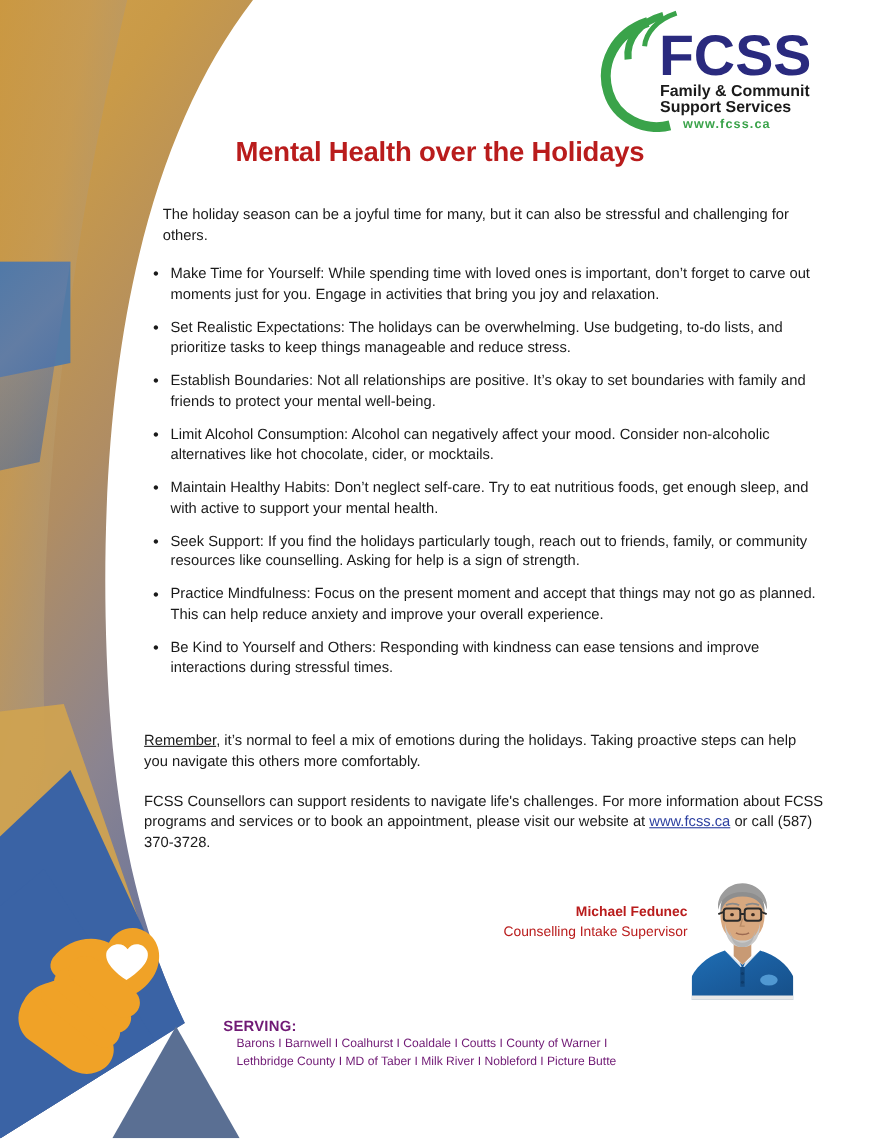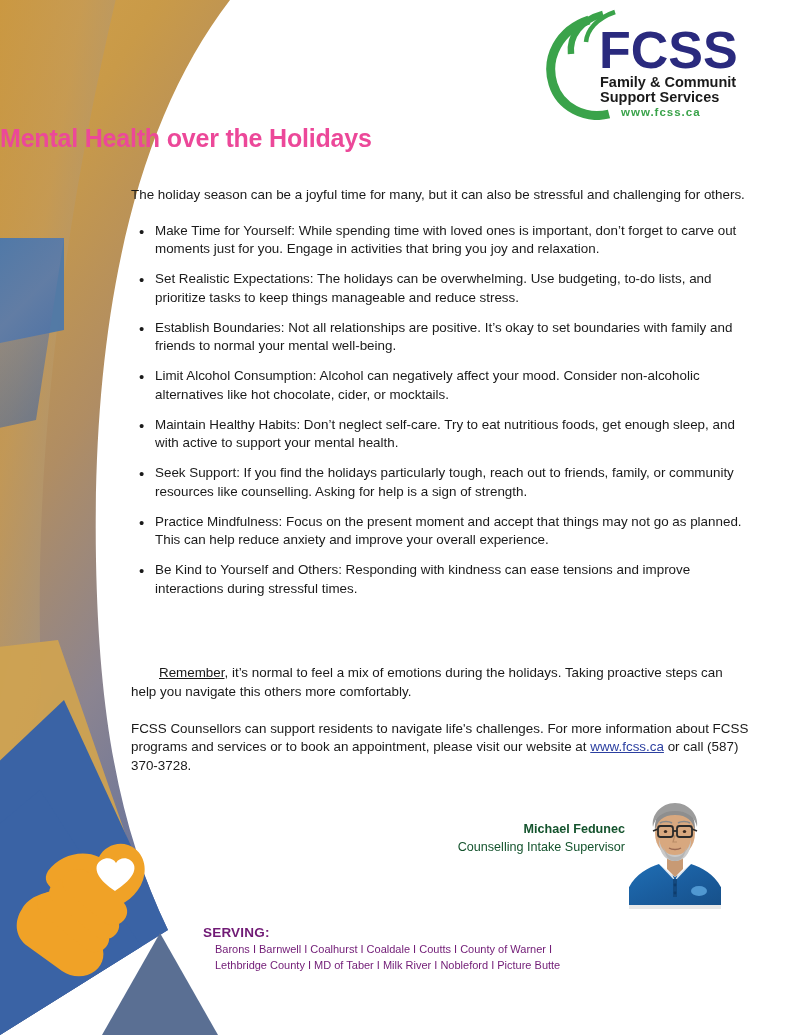--- a/index.html
+++ b/index.html
@@ -42,39 +42,39 @@
     width: 195px;
     height: 112px;
   }
 
   
   #title {
     position: absolute;
     left: 0;
     top: 124px;
     width: 800px;
-    text-align: left;
+    text-align: center;
     font-size: 25px;
     font-weight: bold;
-    color: #ec4899;
+    color: #b91c1c;
     letter-spacing: -0.2px;
   }
 
   
   #content {
     position: absolute;
     left: 131px;
     top: 186px;
     width: 618px;
     font-size: 13.4px;
     line-height: 1.38;
     color: #1a1a1a;
   }
   #content p {
-    margin: 0 0 17px 0;
+    margin: 0 0 17px 17px;
   }
   #content p.tight {
     margin-bottom: 14px;
   }
   ul.tips {
     list-style: none;
     margin: 0 0 0 0;
     padding: 0;
   }
   ul.tips li {
@@ -86,21 +86,20 @@
   ul.tips li .bullet {
     position: absolute;
     left: 8px;
     top: -1px;
     font-size: 15px;
     line-height: 1.4;
     color: #1a1a1a;
   }
   .underline {
     text-decoration: underline;
-    margin-left: 28px;
   }
   a.weblink {
     color: #2b3fa0;
     text-decoration: underline;
   }
 
   
   #closing {
     position: absolute;
     left: 131px;
@@ -114,21 +113,21 @@
 
   
   #signature {
     position: absolute;
     left: 420px;
     top: 820px;
     width: 205px;
     text-align: right;
     font-size: 12.6px;
     line-height: 1.45;
-    color: #14532d;
+    color: #b91c1c;
   }
   #signature .sig-name {
     font-weight: bold;
   }
   #photo {
     position: absolute;
     left: 629px;
     top: 793px;
     width: 92px;
     height: 116px;
@@ -246,21 +245,21 @@
     <text x="80" y="108" font-family="'Liberation Sans', sans-serif" font-size="11.5" font-weight="bold" fill="#3aa34a" letter-spacing="1">www.fcss.ca</text>
   </svg>
 
   <div id="title">Mental Health over the Holidays</div>
 
   <div id="content">
     <p>The holiday season can be a joyful time for many, but it can also be stressful and challenging for others.</p>
     <ul class="tips">
       <li><span class="bullet">•</span><span>Make Time for Yourself: While spending time with loved ones is important, don’t forget to carve out moments just for you. Engage in activities that bring you joy and relaxation.</span></li>
       <li><span class="bullet">•</span><span>Set Realistic Expectations: The holidays can be overwhelming. Use budgeting, to-do lists, and prioritize tasks to keep things manageable and reduce stress.</span></li>
-      <li><span class="bullet">•</span><span>Establish Boundaries: Not all relationships are positive. It’s okay to set boundaries with family and friends to normal your mental well-being.</span></li>
+      <li><span class="bullet">•</span><span>Establish Boundaries: Not all relationships are positive. It’s okay to set boundaries with family and friends to protect your mental well-being.</span></li>
       <li><span class="bullet">•</span><span>Limit Alcohol Consumption: Alcohol can negatively affect your mood. Consider non-alcoholic alternatives like hot chocolate, cider, or mocktails.</span></li>
       <li><span class="bullet">•</span><span>Maintain Healthy Habits: Don’t neglect self-care. Try to eat nutritious foods, get enough sleep, and with active to support your mental health.</span></li>
       <li><span class="bullet">•</span><span>Seek Support: If you find the holidays particularly tough, reach out to friends, family, or community resources like counselling. Asking for help is a sign of strength.</span></li>
       <li><span class="bullet">•</span><span>Practice Mindfulness: Focus on the present moment and accept that things may not go as planned. This can help reduce anxiety and improve your overall experience.</span></li>
       <li><span class="bullet">•</span><span>Be Kind to Yourself and Others: Responding with kindness can ease tensions and improve interactions during stressful times.</span></li>
     </ul>
   </div>
 
   <div id="closing">
     <p><span class="underline">Remember</span><span>, it’s normal to feel a mix of emotions during the holidays. Taking proactive steps can help you navigate this others more comfortably.</span></p>

